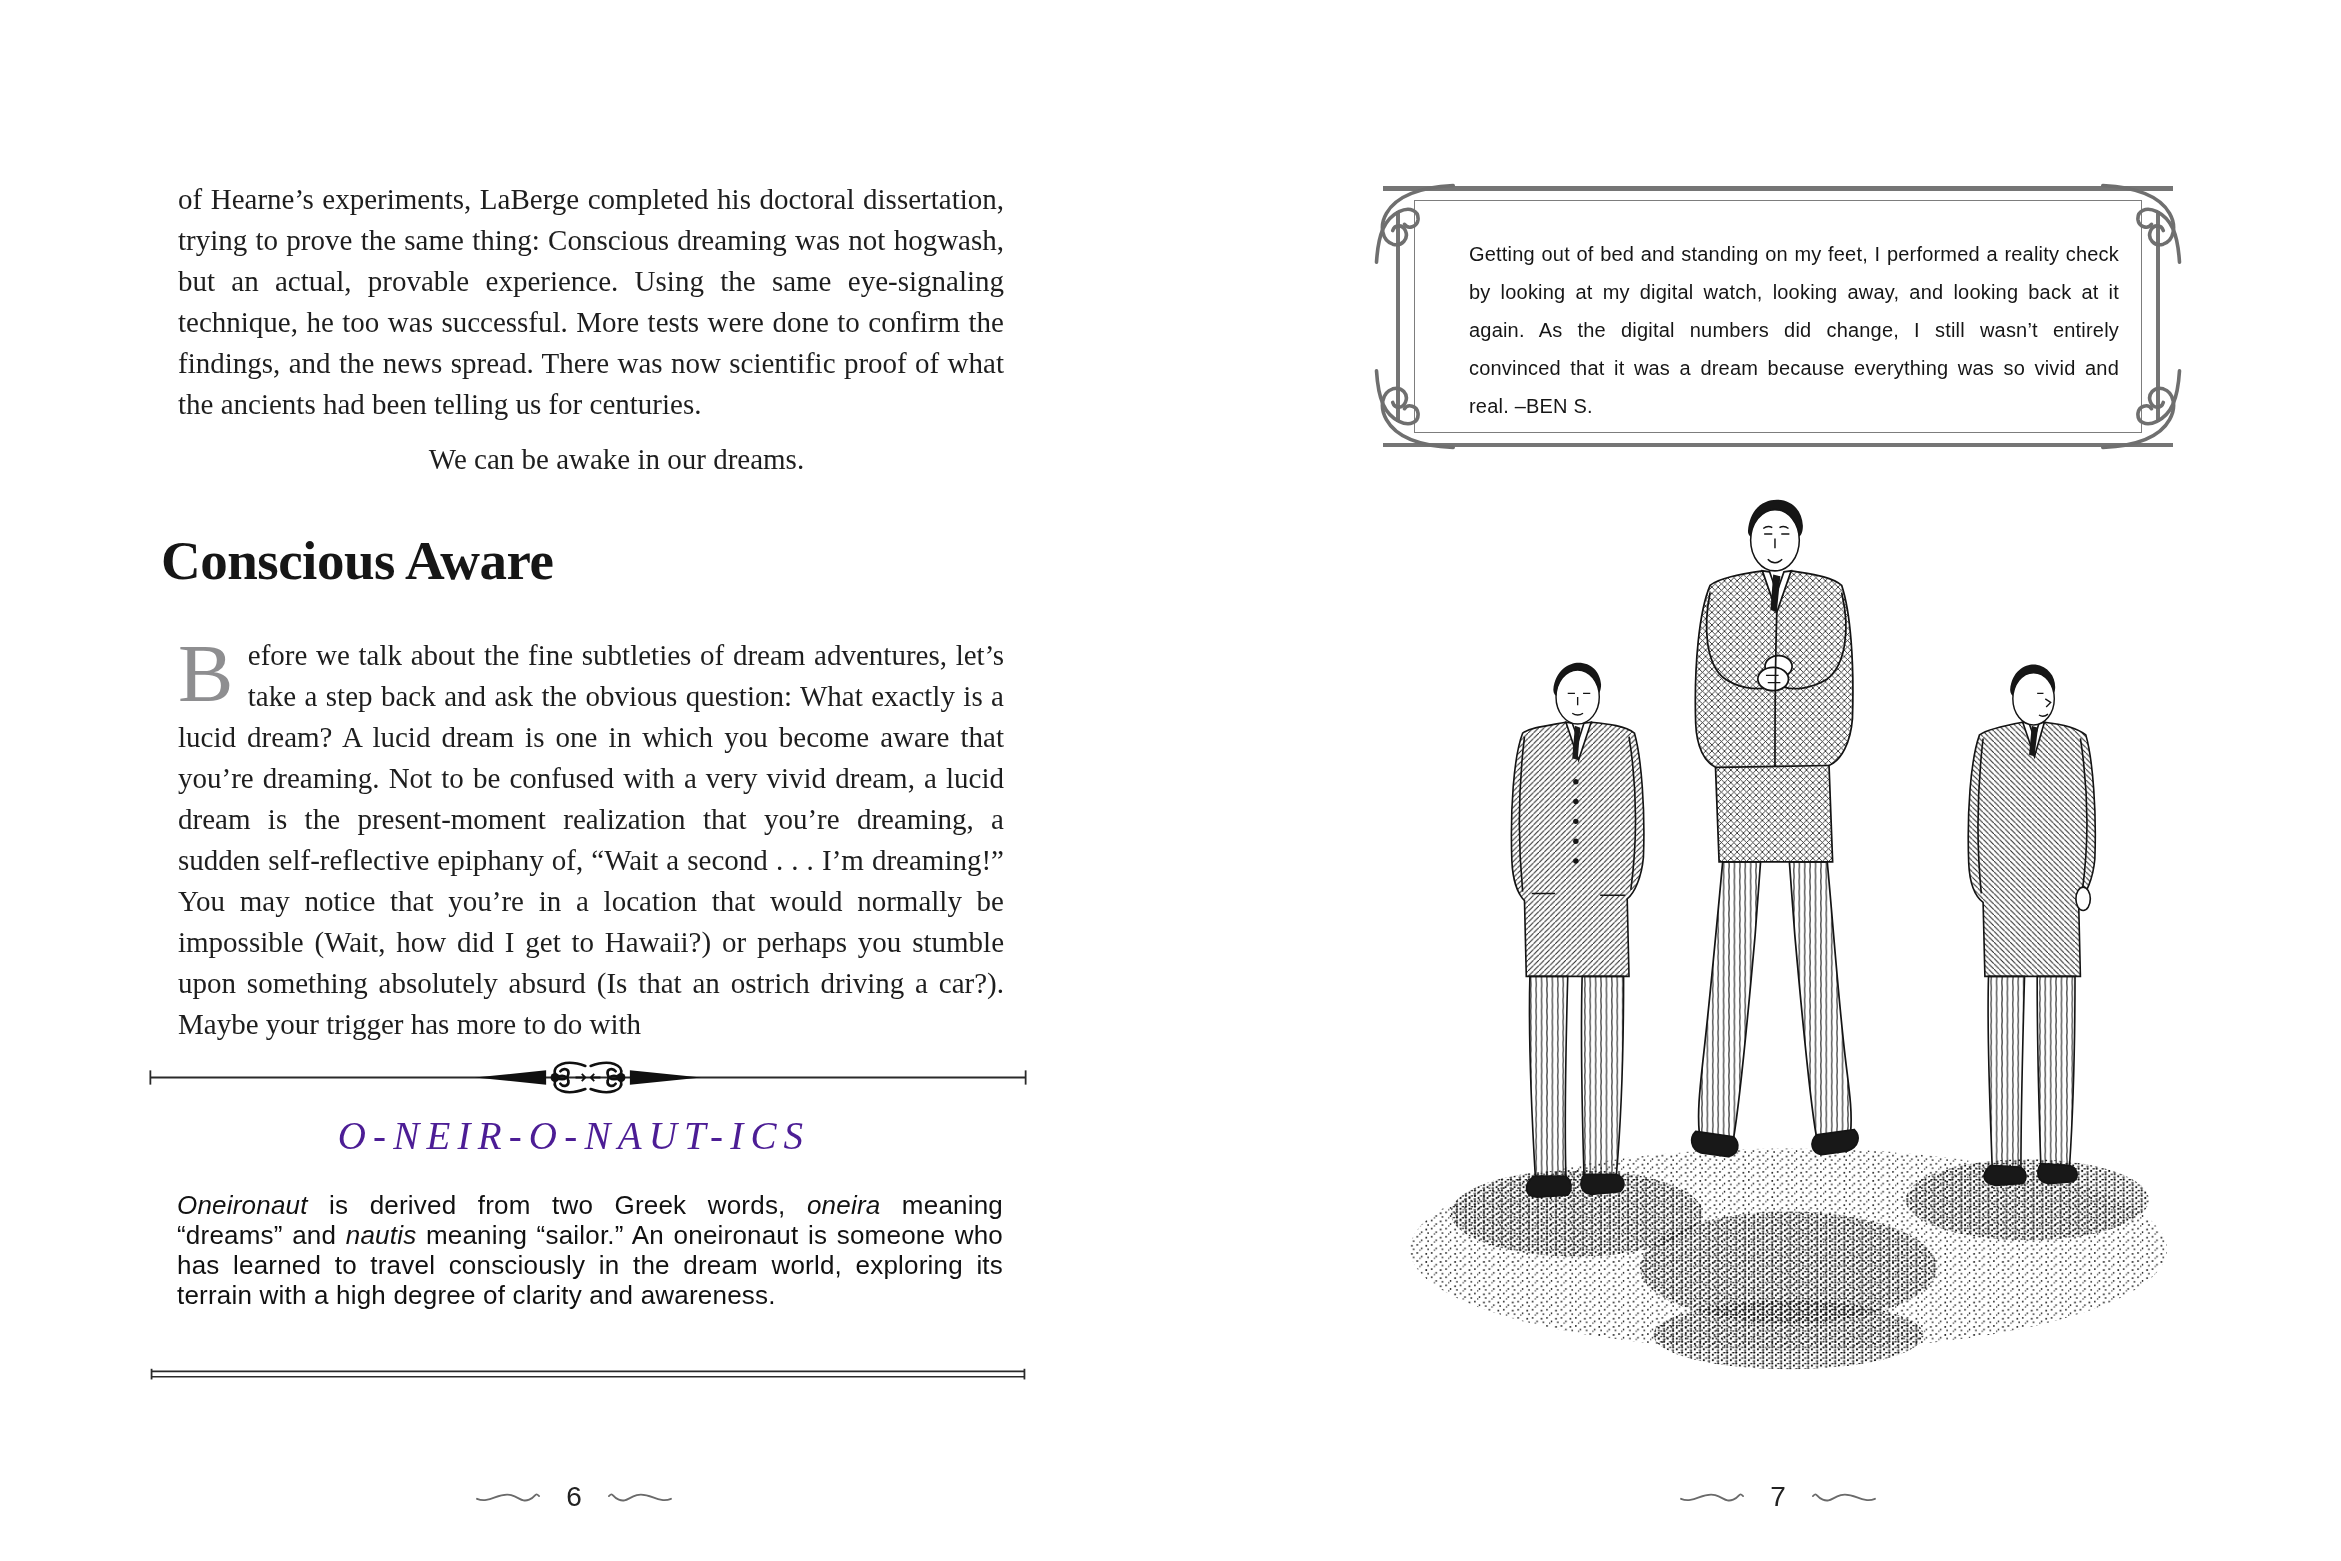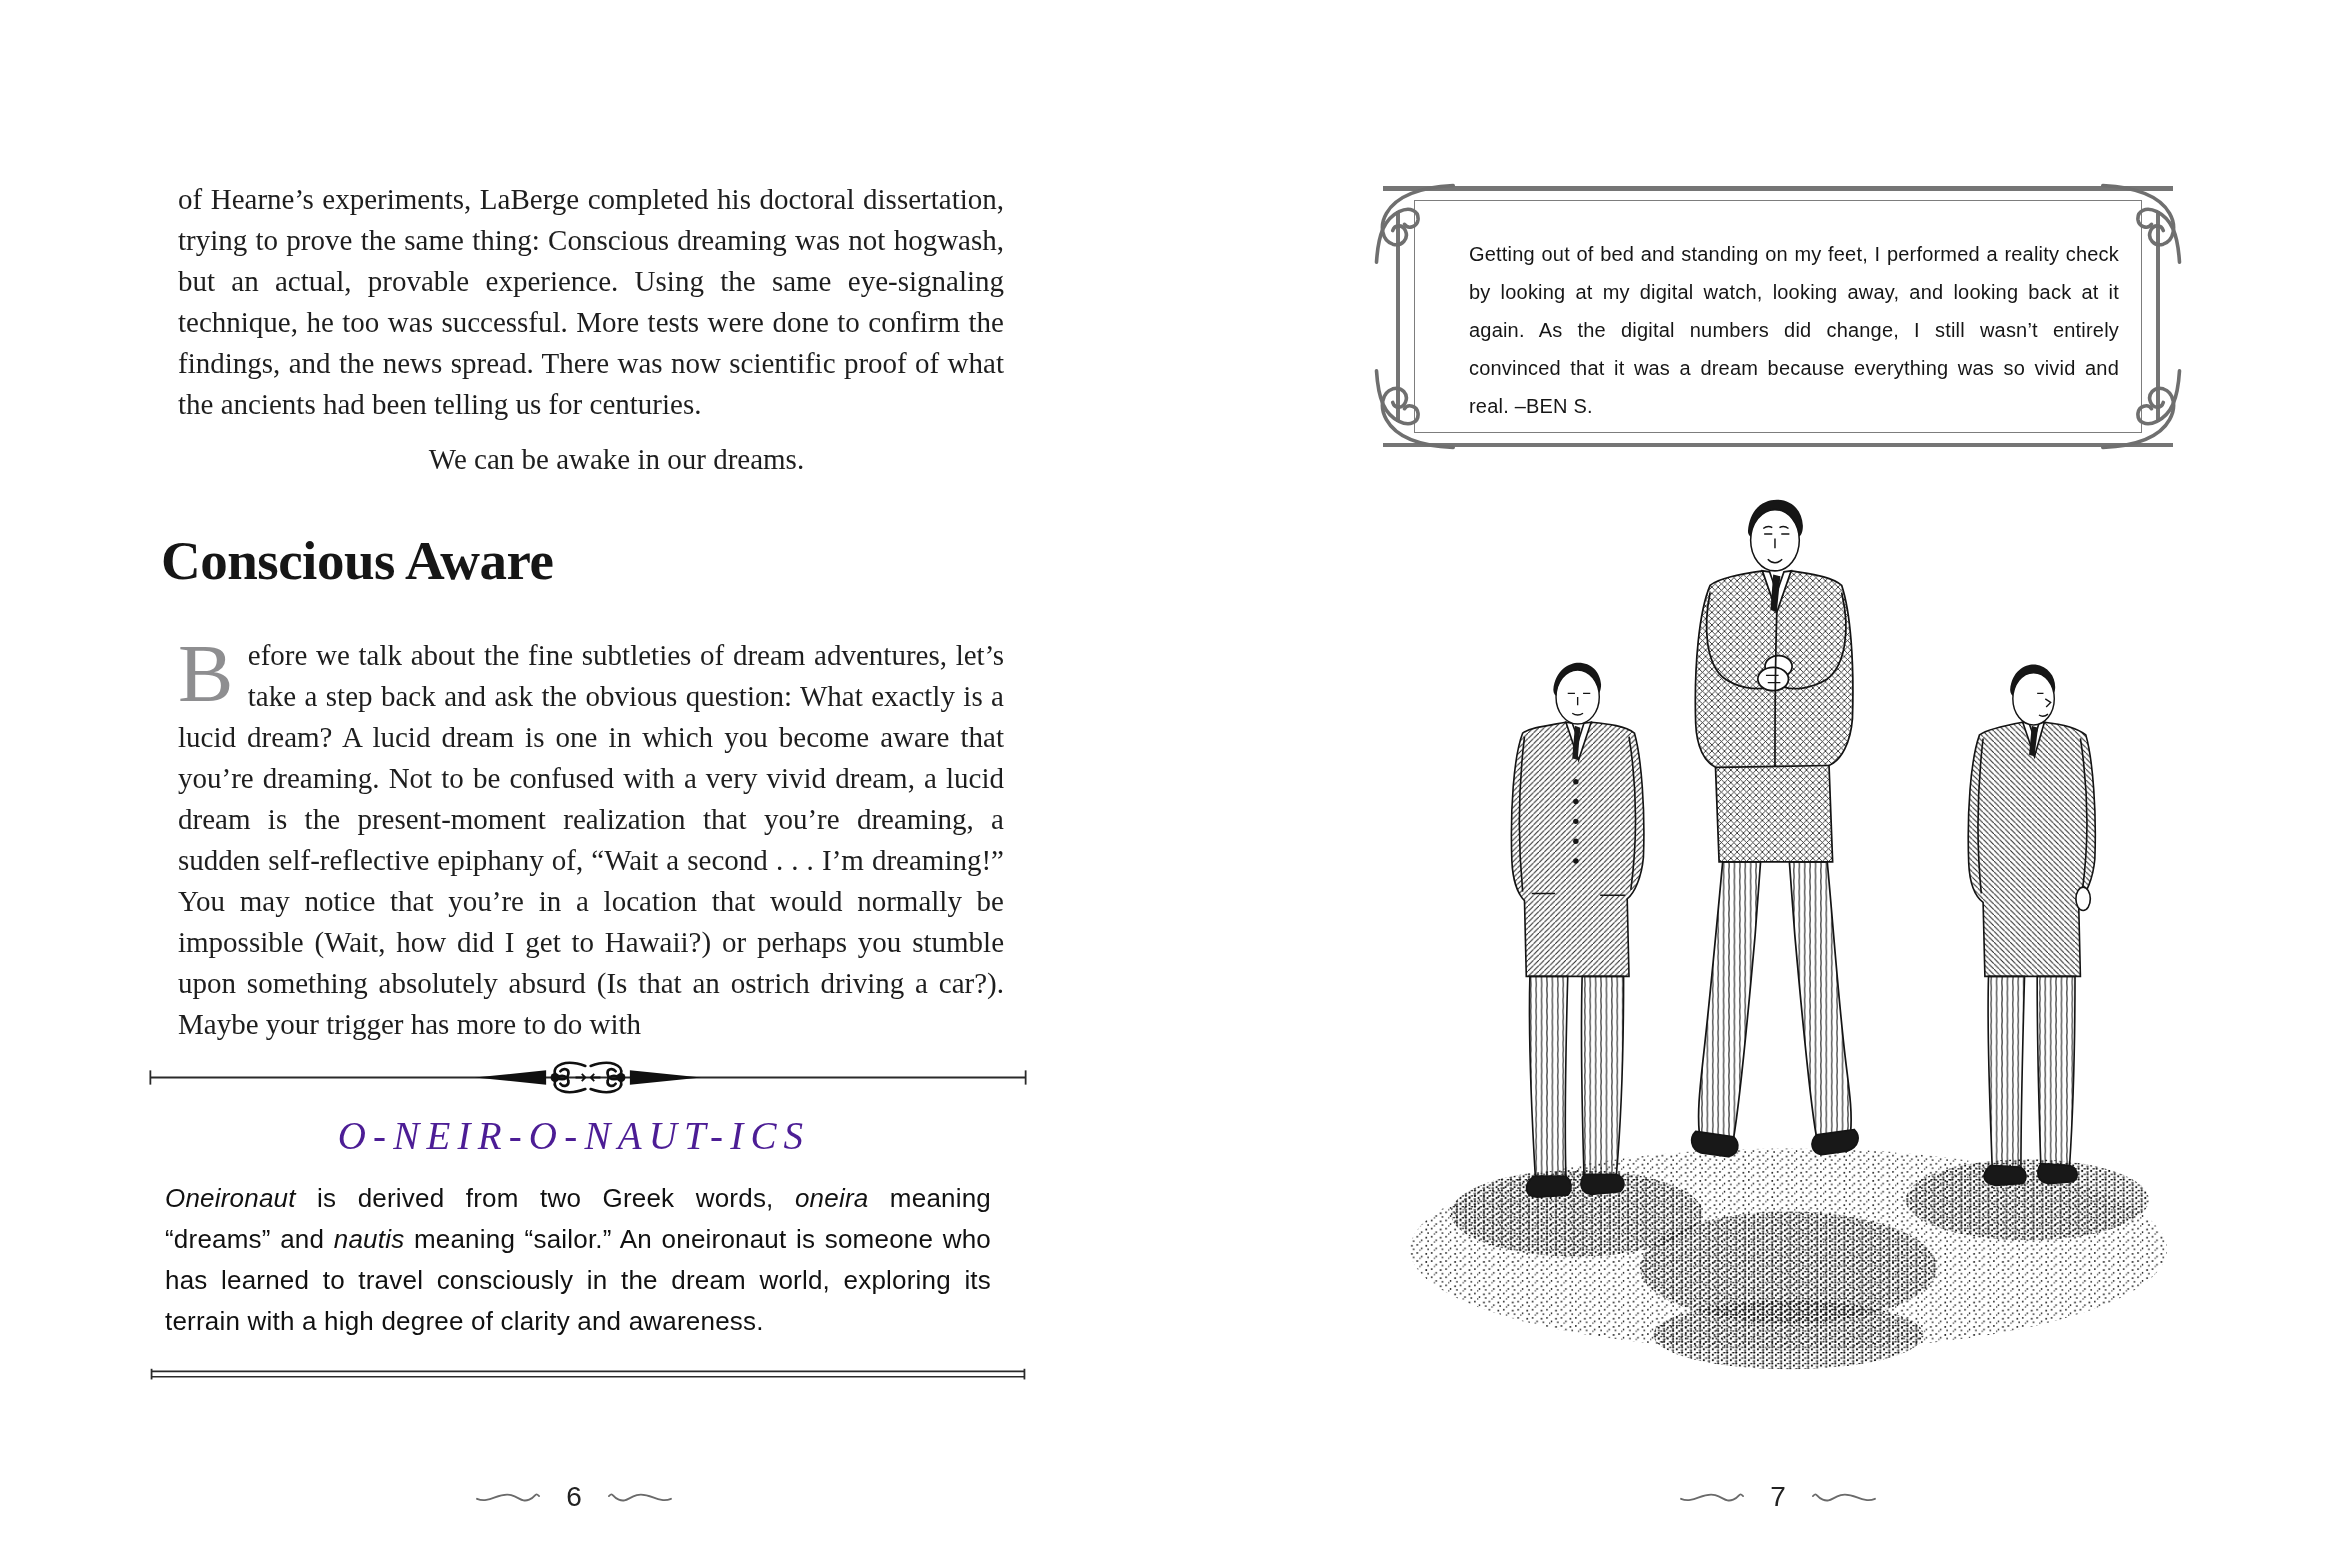--- a/index.html
+++ b/index.html
@@ -16,21 +16,21 @@
   .section-heading{top:530px;margin:0;font-family:"Liberation Serif", serif;
        font-weight:bold;font-size:55px;line-height:61px;color:#161616;letter-spacing:-0.5px;}
   .p3{top:618px;}
   .dropcap{float:left;font-size:83px;line-height:67px;padding:5.4px 14.4px 0 0;
            color:#8e8e90;font-family:"Liberation Serif", serif;}
   .divider-svg{left:142px;top:1057px;}
   .sidebar-heading{top:1113px;margin:0;width:826px;text-align:center;
        font-family:"Liberation Serif", serif;font-style:italic;font-weight:normal;
        font-size:39px;letter-spacing:7.2px;color:#4c1d95;}
   .sans{font-family:"Liberation Sans", sans-serif;}
-  .sidebar-body{top:1174px;font-size:26px;line-height:41px;text-align:justify;margin:4px;
+  .sidebar-body{top:1174px;font-size:26px;line-height:30px;text-align:justify;margin:16px;
        letter-spacing:0.2px;color:#111;}
   .sidebar-body .it{font-style:italic;}
   .bottom-rule{left:142px;top:1367px;}
 
   
   .pagenum{top:1479px;text-align:center;font-size:28px;color:#222;
            font-family:"Liberation Sans", sans-serif;}
   .pagenum .num{margin:0 16px;vertical-align:middle;}
   .pagenum svg{vertical-align:middle;}
 

